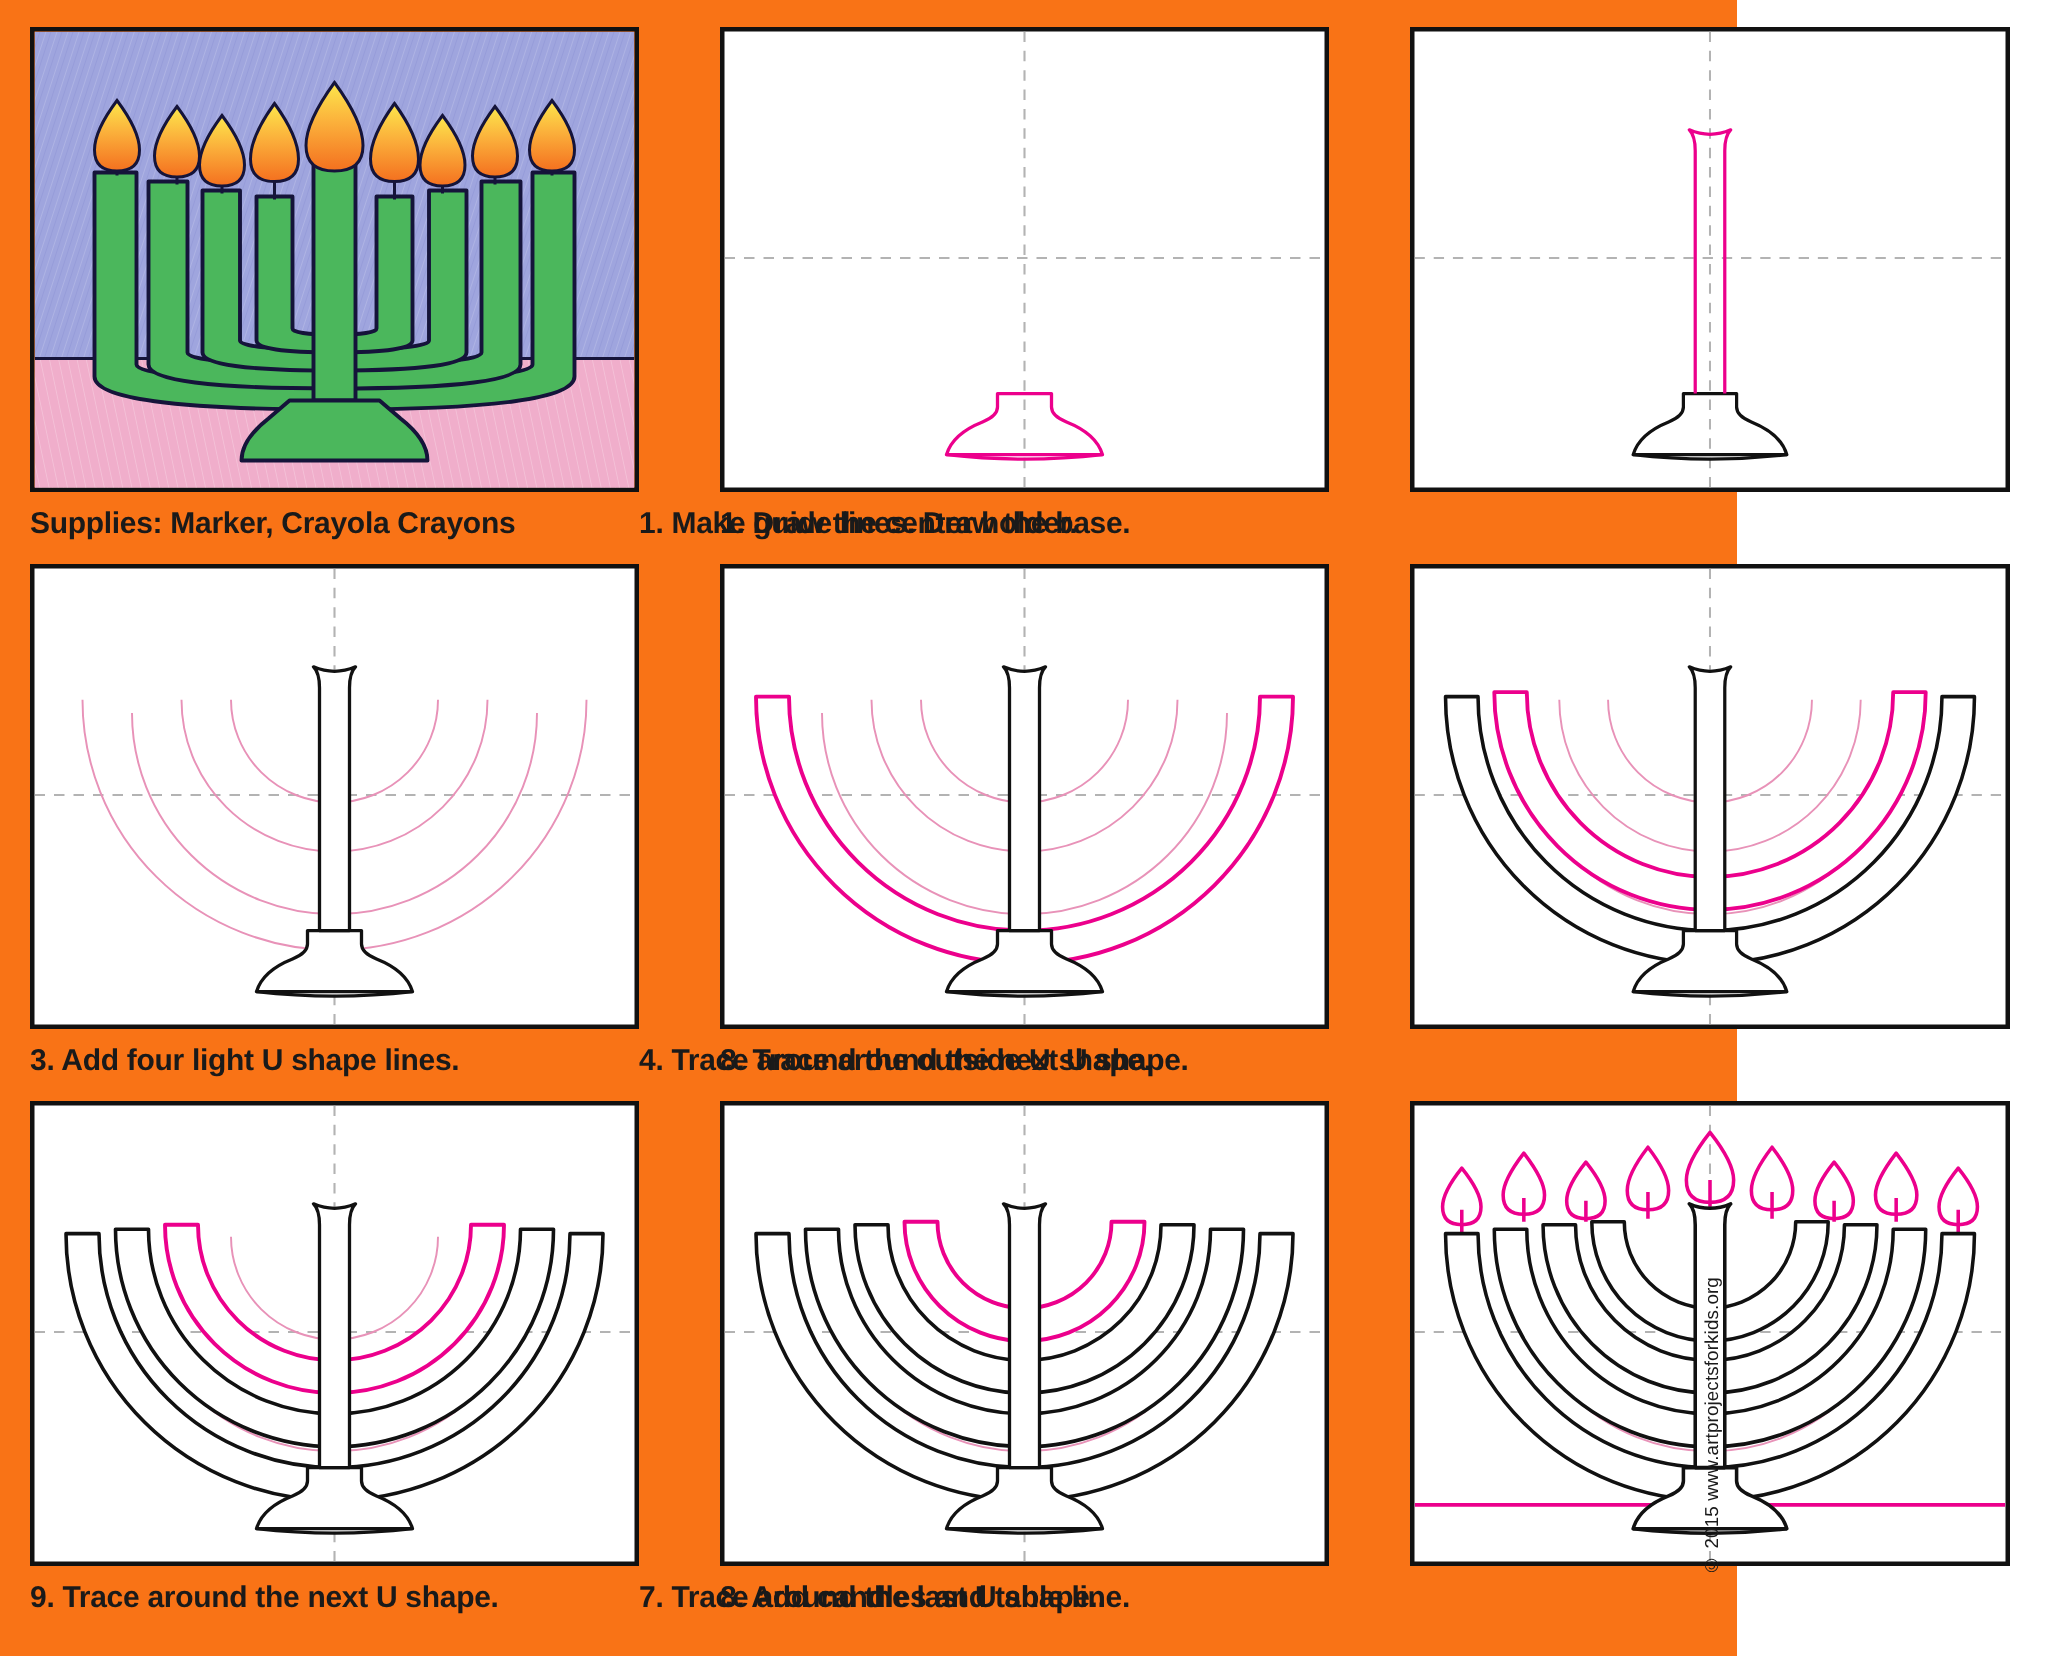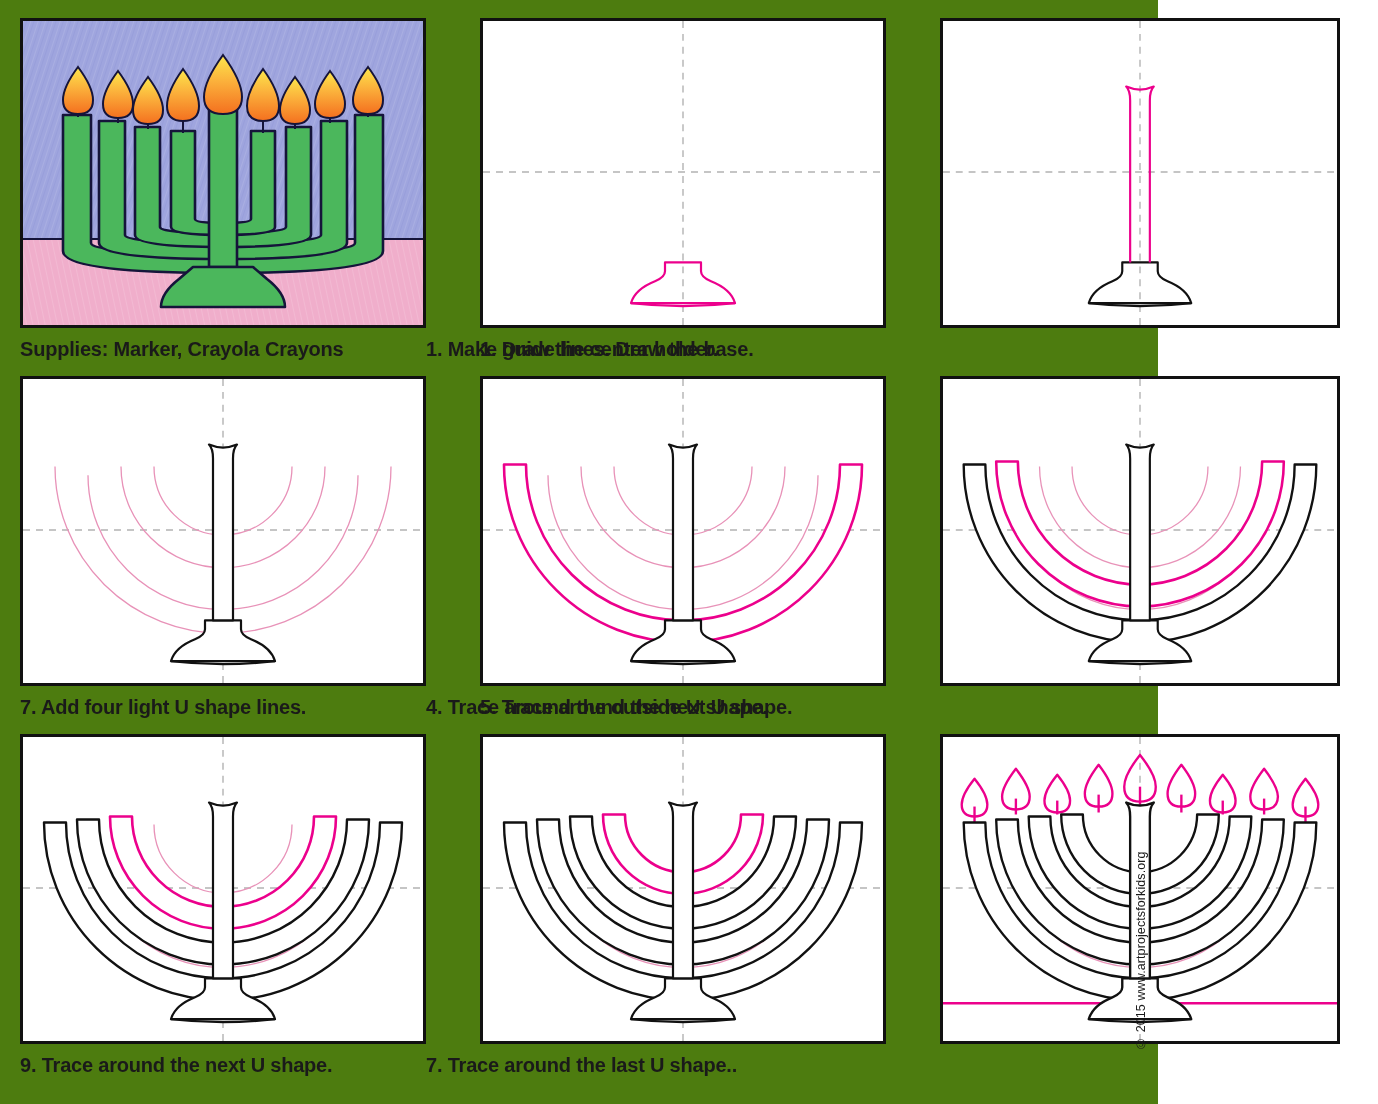--- a/index.html
+++ b/index.html
@@ -7,21 +7,21 @@
     margin: 0; padding: 0;
     background: #ffffff;
     width: 1378px; height: 1104px;
     font-family: "Liberation Sans", sans-serif;
     overflow: hidden;
   }
   #sheet {
     position: relative;
     width: 1158px;
     height: 1104px;
-    background: #4d7c0f;
+    background: #f97316;
   }
   .grid {
     position: absolute;
     top: 18px; left: 20px;
     width: 1322px;
     height: 1070px;
     display: grid;
     grid-template-columns: 406px 54px 406px 54px 400px;
     grid-template-rows: 310px 48px 310px 48px 310px 44px;
   }
@@ -242,23 +242,23 @@
           </g>
           <path fill="#ffffff" stroke="#111111" stroke-width="2.4" stroke-linejoin="round" d="M21 86 A179 179 0 0 0 379 86 L357 86 A157 157 0 0 1 43 86 Z"></path>
           <path fill="#ffffff" stroke="#ec008c" stroke-width="2.6" stroke-linejoin="round" d="M54 83 A146 146 0 0 0 346 83 L324 83 A124 124 0 0 1 76 83 Z"></path>
           <path d="M182 243 L182 252 Q182 258 172 262 Q152 270 148 284 L252 284 Q248 270 228 262 Q218 258 218 252 L218 243 Z" fill="#ffffff" stroke="#111111" stroke-width="2.2" stroke-linejoin="round"></path>
           <path d="M148 284 Q200 290 252 284" fill="none" stroke="#111111" stroke-width="2.2"></path>
           <path d="M190 243 L190 80 Q190 70 186 66 Q200 72 214 66 Q210 70 210 80 L210 243 Z" fill="#ffffff" stroke="#111111" stroke-width="2.2" stroke-linejoin="round"></path>
         </svg>
       </div>
     </div>
 
-    <div class="caption cap r1 c0">7. Add four light U shape lines.</div>
+    <div class="caption cap r1 c0">3. Add four light U shape lines.</div>
     <div class="caption cap r1 c1">4. Trace around the outside U shape.</div>
-    <div class="caption cap r1 c2">5. Trace around the next U shape.</div>
+    <div class="caption cap r1 c2">8. Trace around the next U shape.</div>
 
     <div class="cell c0 r2">
       <div class="panel">
         <svg viewBox="0 0 400 306" preserveAspectRatio="none">
           <g stroke="#b3b3b3" stroke-width="1.4" stroke-dasharray="7 6">
             <line x1="200" y1="0" x2="200" y2="306"></line>
             <line x1="0" y1="152" x2="400" y2="152"></line>
           </g>
           <g fill="none" stroke="#e892b8" stroke-width="1.3">
             <path d="M32 88 A168 168 0 0 0 368 88"></path>
@@ -361,18 +361,19 @@
           <path fill="#ffffff" stroke="#111111" stroke-width="2.4" stroke-linejoin="round" d="M120 78 A80 80 0 0 0 280 78 L258 78 A58 58 0 0 1 142 78 Z"></path>
           <path d="M182 243 L182 252 Q182 258 172 262 Q152 270 148 284 L252 284 Q248 270 228 262 Q218 258 218 252 L218 243 Z" fill="#ffffff" stroke="#111111" stroke-width="2.4" stroke-linejoin="round"></path>
           <path d="M148 284 Q200 290 252 284" fill="none" stroke="#111111" stroke-width="2.4"></path>
           <path d="M190 243 L190 80 Q190 70 186 66 Q200 72 214 66 Q210 70 210 80 L210 243 Z" fill="#ffffff" stroke="#111111" stroke-width="2.4" stroke-linejoin="round"></path>
         </svg>
       </div>
     </div>
 
     <div class="caption cap r2 c0">9. Trace around the next U shape.</div>
     <div class="caption cap r2 c1">7. Trace around the last U shape..</div>
+    <div class="caption cap r2 c2">8. Add candles and table line.</div>
 
   </div>
 
   <div id="copyright">© 2015 www.artprojectsforkids.org</div>
 
 </div>
 
 </body></html>

